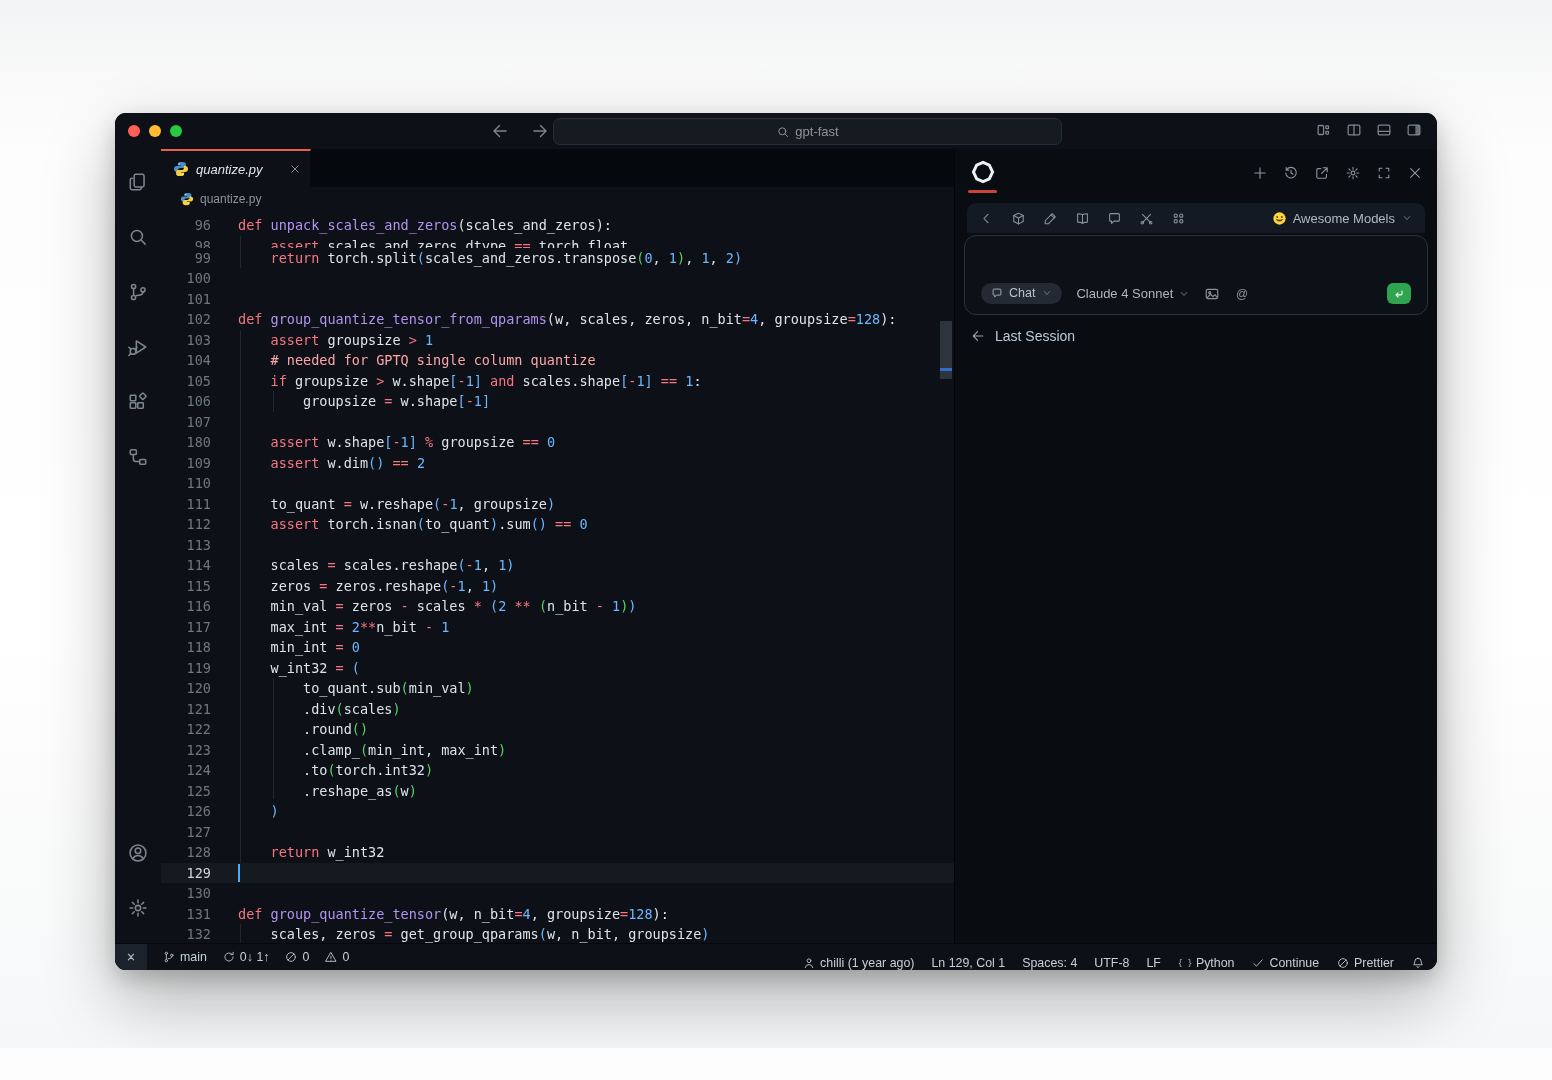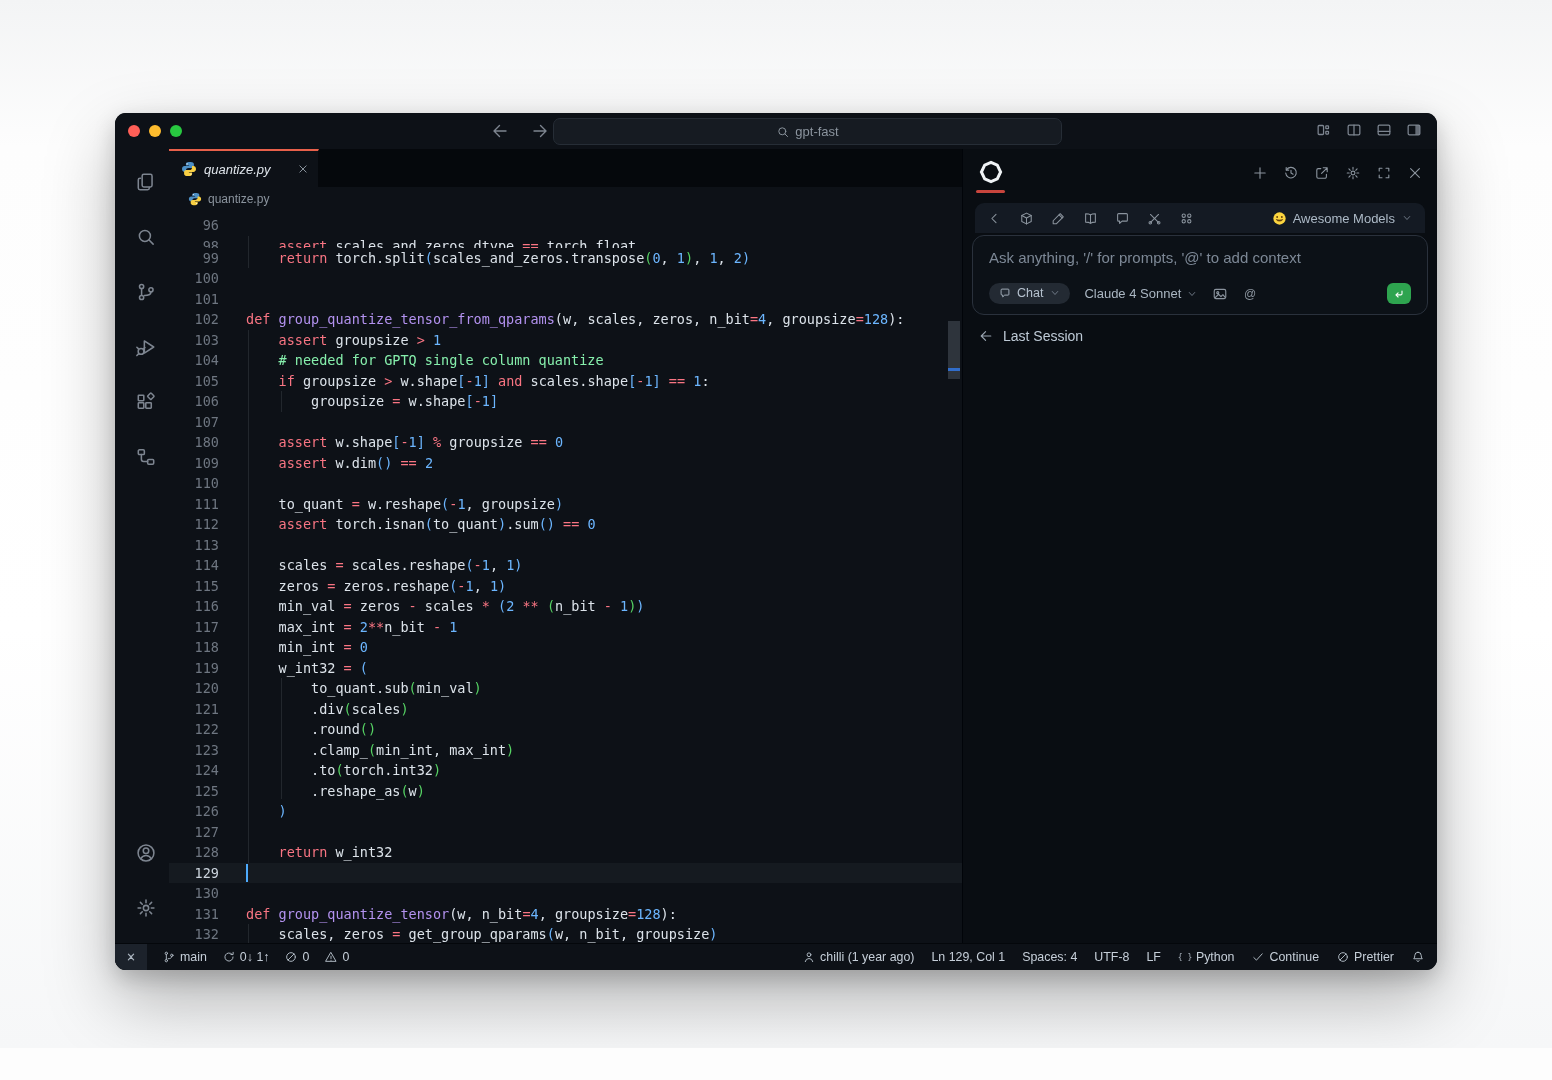--- a/index.html
+++ b/index.html
@@ -17,41 +17,41 @@
   .searchbox{position:absolute;left:438px;top:5px;width:507px;height:25px;background:#161b22;
     border:1px solid #262d36;border-radius:7px;display:flex;align-items:center;justify-content:center;
     gap:5px;color:#8b949e;font-size:13px;}
   .winlayout{position:absolute;right:14px;top:8px;display:flex;gap:12px;color:#7d8590;}
   .i12{width:12px;height:12px;display:inline-flex;} .i14{width:14px;height:14px;display:inline-flex;}
   .i15{width:15px;height:15px;display:inline-flex;} .i16{width:16px;height:16px;display:inline-flex;}
   .i18{width:18px;height:18px;display:inline-flex;}
   .i22{width:22px;height:22px;display:inline-flex;}
   .icn svg{width:100%;height:100%;}
   
-  .main{flex:1;display:flex;min-height:0;padding-left:8px;}
+  .main{flex:1;display:flex;min-height:0;}
   .activitybar{width:46px;flex:none;display:flex;flex-direction:column;align-items:center;padding-top:5px;}
   .act-item{width:46px;height:55px;display:flex;align-items:center;justify-content:center;color:#7d8590;}
   .act-bottom{margin-top:auto;margin-bottom:8px;display:flex;flex-direction:column;align-items:center;}
   
   .editor{width:793px;flex:none;display:flex;flex-direction:column;border-right:1px solid #010409;background:#0d1117;}
   .tabstrip{height:38px;flex:none;background:#05080c;display:flex;}
   .tab{width:150px;box-sizing:border-box;background:#0d1117;border-top:2px solid #e8604a;border-right:1px solid #05080c;
     display:flex;align-items:center;gap:7px;padding:0 8px 0 12px;}
   .tab-title{font-style:italic;font-size:13px;color:#dee4ea;flex:1;}
   .tab-close{color:#8b949e;}
   .breadcrumbs{height:24px;flex:none;display:flex;align-items:center;gap:6px;padding-left:19px;color:#8b949e;font-size:12px;}
   .code{flex:1;position:relative;overflow:hidden;font-family:"DejaVu Sans Mono",monospace;font-size:13.5px;line-height:20.5px;padding-top:4px;}
   .row{display:flex;height:20.5px;position:relative;}
   .row.clip{height:12px;overflow:hidden;text-decoration:underline;}
   .row.active{background:rgba(110,118,129,.09);}
   .gutter{width:50px;flex:none;text-align:right;color:#6e7681;user-select:none;}
   .row.active .gutter{color:#cdd5de;}
   .lc{padding-left:27px;white-space:pre;color:#dce3ea;}
   .s-k,.s-o{color:#f97583;} .s-f{color:#b392f0;} .s-n,.s-b{color:#6cb6ff;} .s-g{color:#56d364;}
-  .s-c{color:#86efac;} .s-t{color:#dce3ea;}
+  .s-c{color:#fca5a5;} .s-t{color:#dce3ea;}
   .guide{position:absolute;width:1px;background:rgba(110,118,129,.22);}
   .cursor{position:absolute;left:77px;width:2px;height:18px;background:#4daafc;}
   .scrollthumb{position:absolute;right:2px;top:110px;width:12px;height:58px;background:rgba(110,118,129,.35);}
   .scrollthumb .dec{position:absolute;left:0;right:0;bottom:8px;height:3px;background:#316dca;}
   
   .panel{flex:1;background:#090d12;display:flex;flex-direction:column;position:relative;min-width:0;}
   .p-head{height:52px;flex:none;position:relative;}
   .p-logo{position:absolute;left:16px;top:11px;width:24px;height:24px;color:#f0f3f6;}
   .p-underline{position:absolute;left:13px;top:41px;width:29px;height:2.5px;background:#c8453d;border-radius:2px;}
   .p-headicons{position:absolute;right:14px;top:16px;display:flex;gap:15px;color:#8b949e;}
@@ -65,21 +65,21 @@
   .chat-pill{display:flex;align-items:center;gap:6px;background:#232a33;border-radius:20px;
     padding:3px 9px 4px 10px;color:#b6c2cf;font-size:12.5px;}
   .pill-chev{color:#7d8896;}
   .model-sel{display:flex;align-items:center;gap:5px;color:#aab6c2;font-size:13px;}
   .ctl-icon{color:#8b949e;}
   .sendbtn{margin-left:auto;width:24px;height:21px;background:#2ea44f;border-radius:6px;
     display:flex;align-items:center;justify-content:center;color:#fff;}
   .last-session{margin:13px 0 0 15px;display:flex;align-items:center;gap:9px;color:#becad6;font-size:14px;}
   .last-session .arr{color:#9aa5b1;}
   
-  .statusbar{height:26px;flex:none;background:#0d1117;border-top:1px solid #04070b;display:flex;align-items:center;
+  .statusbar{height:26px;flex:none;background:#0d1117;border-top:1px solid #04070b;display:flex;align-items:flex-end;
     font-size:12.4px;color:#c6cfd9;padding-right:12px;}
   .sb-left{display:flex;align-items:center;gap:15px;}
   .sb-right{margin-left:auto;display:flex;align-items:center;gap:17px;}
   .sb-item{display:flex;align-items:center;gap:4px;white-space:nowrap;}
   .sb-item .icn{color:#aeb8c2;}
   .remote-box{width:32px;height:26px;background:#1c222b;display:flex;align-items:center;justify-content:center;gap:0;}
 </style>
 </head>
 <body>
 
@@ -244,20 +244,21 @@
         </div>
         <div class="code" id="code">
           <div class="guide" style="left:78.5px;top:24.5px;height:32.5px"></div>
           <div class="guide" style="left:78.5px;top:118.5px;height:533px"></div>
           <div class="guide" style="left:78.5px;top:713px;height:20.5px"></div>
           <div class="guide" style="left:111.5px;top:180px;height:20.5px"></div>
           <div class="guide" style="left:111.5px;top:467px;height:120.5px"></div>
           <div id="code-lines">
               <div class="row">
                 <div class="gutter">96</div>
+                <div class="lc"><span class="s-k">def </span><span class="s-f">unpack_scales_and_zeros</span><span class="s-t">(</span><span class="s-t">scales_and_zeros</span><span class="s-t">):</span></div>
               </div>
               <div class="row clip">
                 <div class="gutter">98</div>
                 <div class="lc"><span class="s-t">    </span><span class="s-k">assert </span><span class="s-t">scales_and_zeros.dtype </span><span class="s-o">== </span><span class="s-t">torch.float</span></div>
               </div>
               <div class="row">
                 <div class="gutter">99</div>
                 <div class="lc"><span class="s-t">    </span><span class="s-k">return </span><span class="s-t">torch.split</span><span class="s-b">(</span><span class="s-t">scales_and_zeros.transpose</span><span class="s-g">(</span><span class="s-n">0</span><span class="s-t">, </span><span class="s-n">1</span><span class="s-g">)</span><span class="s-t">, </span><span class="s-n">1</span><span class="s-t">, </span><span class="s-n">2</span><span class="s-b">)</span></div>
               </div>
               <div class="row">
@@ -500,21 +501,20 @@
               </span>
             <span>Awesome Models</span>
             <span class="i12 icn pill-chev">
                 <svg viewBox="0 0 20 20" fill="none" stroke="currentColor" stroke-width="1.4" stroke-linecap="round" stroke-linejoin="round">
                   <path d="M5.5 7.5l4.5 5 4.5-5"></path>
                 </svg>
               </span>
           </span>
         </div>
         <div class="inputcard">
-          <div class="placeholder">Ask anything, '/' for prompts, '@' to add context</div>
           <div class="input-controls">
             <span class="chat-pill">
               <span class="i12 icn">
                   <svg viewBox="0 0 20 20" fill="none" stroke="currentColor" stroke-width="1.4" stroke-linecap="round" stroke-linejoin="round">
                     <path d="M3.5 4.8A1.3 1.3 0 0 1 4.8 3.5h10.4a1.3 1.3 0 0 1 1.3 1.3v7.4a1.3 1.3 0 0 1-1.3 1.3H9.5l-3.3 3v-3H4.8a1.3 1.3 0 0 1-1.3-1.3z"></path>
                   </svg>
                 </span>
               <span>Chat</span>
               <span class="i12 icn pill-chev">
                   <svg viewBox="0 0 20 20" fill="none" stroke="currentColor" stroke-width="1.4" stroke-linecap="round" stroke-linejoin="round">

